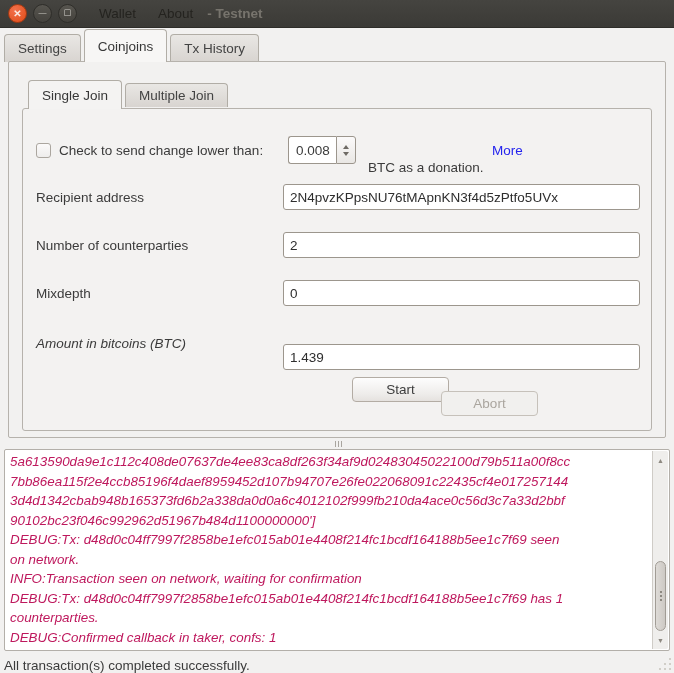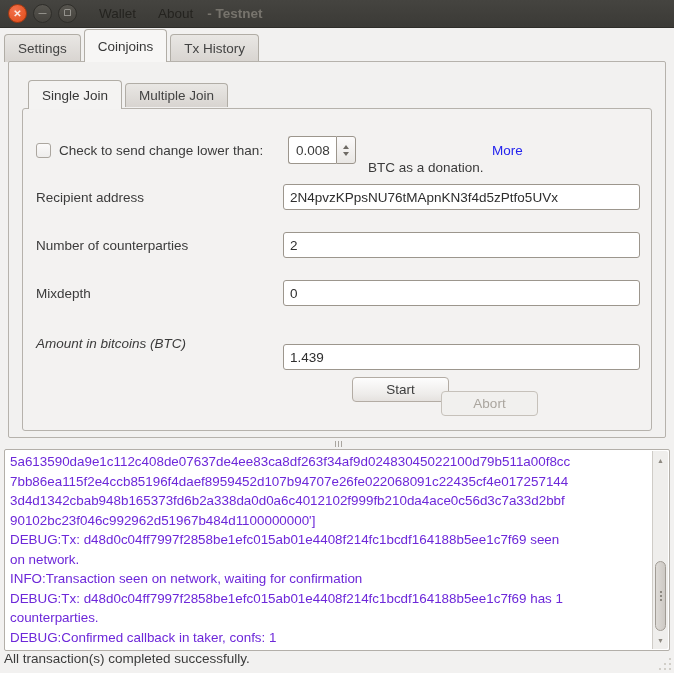--- a/index.html
+++ b/index.html
@@ -109,39 +109,39 @@
   .splitter { position:absolute; left:330px; top:441px; width:16px; height:6px;
     display:flex; gap:2px; justify-content:center; }
   .splitter i { width:1px; height:6px; background:#a9a59f; }
 
   
   .log {
     position:absolute; left:4px; top:449px; width:666px; height:202px;
     background:#fff; border:1px solid #b3afa9; border-radius:2px;
   }
   .log-text { position:absolute; left:5px; top:2px; right:20px; bottom:2px; overflow:hidden;
-    font-size:13.4px; line-height:19.5px; color:#6d28d9; white-space:nowrap; }
+    font-size:13.4px; line-height:19.5px; color:#be185d; white-space:nowrap;font-style:italic; }
   .scrollbar {
     position:absolute; top:1px; right:1px; bottom:1px; width:16px;
     background:#efeeec; border-left:1px solid #cfccc7; border-radius:0 2px 2px 0;
   }
   .sb-arrow { position:absolute; left:0; width:15px; height:14px; display:flex; align-items:center; justify-content:center; color:#8d8981; font-size:7px; }
   .sb-arrow.up { top:2px; }
   .sb-arrow.down { bottom:2px; }
   .sb-thumb {
     position:absolute; left:2px; right:2px; bottom:18px; height:70px;
     background:linear-gradient(90deg,#dedbd7,#cdc9c4);
     border:1px solid #a19c95; border-radius:6px;
   }
   .sb-grip { position:absolute; left:50%; top:50%; width:2px; height:2px; margin:-1px 0 0 -1px;
     background:#8d8981; box-shadow:0 -4px 0 #8d8981, 0 4px 0 #8d8981; }
 
   
   .statusbar { position:absolute; left:0; top:651px; width:674px; height:22px;
-    background:#f2f1f0; display:flex; align-items:flex-start; padding-left:4px; }
+    background:#f2f1f0; display:flex; align-items:flex-end; padding-left:4px; }
   .resize-grip { position:absolute; right:3px; bottom:3px; width:14px; height:14px; }
   .resize-grip i { position:absolute; width:2px; height:2px; background:#c6c2bb; border-radius:50%; }
 </style>
 </head>
 <body>
 
 <div id="window">
 
   <div class="titlebar">
     <div class="winbtn close">

